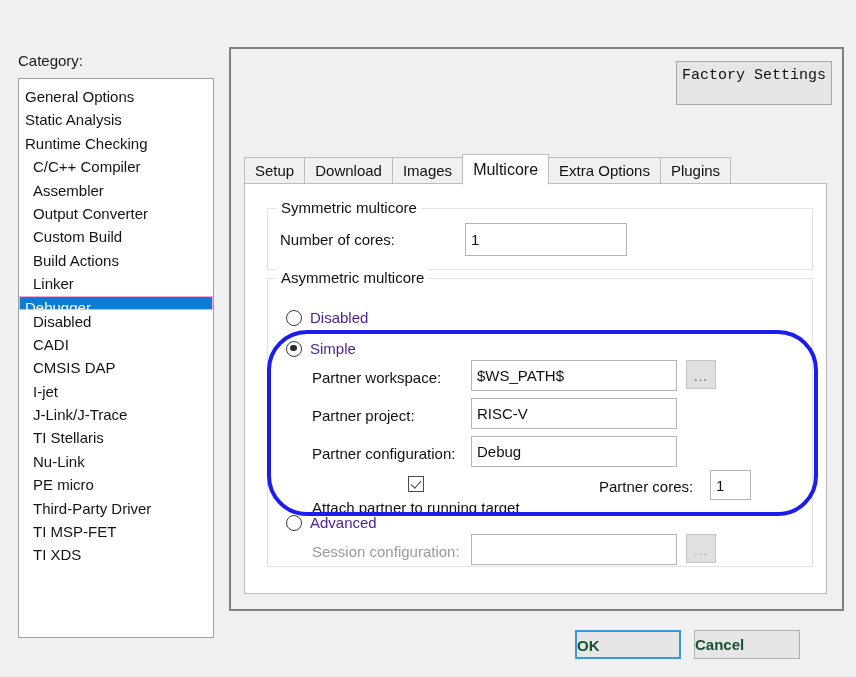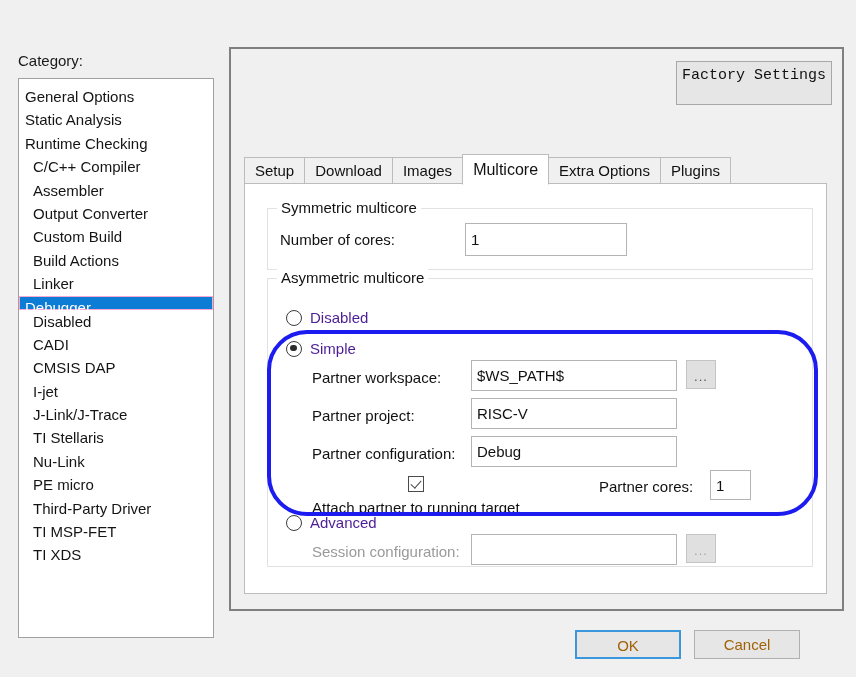--- a/index.html
+++ b/index.html
@@ -264,24 +264,25 @@
 
   
   .dlg-button {
     position: absolute;
     height: 29px;
     background: #e6e6e6;
     border: 1px solid #b0b0b0;
     box-sizing: border-box;
     font-family: "Liberation Sans", sans-serif;
     font-size: 15px;
-    color: #a16207;
+    color: #14532d;
     line-height: 27px;
-    text-align: center;
+    text-align: left;
     cursor: default;
+    font-weight: bold;
   }
   #ok-button {
     left: 575px; top: 630px; width: 106px;
     border: 2px solid #3a96dd;
   }
   #cancel-button {
     left: 694px; top: 630px; width: 106px;
   }
 </style>
 </head>

